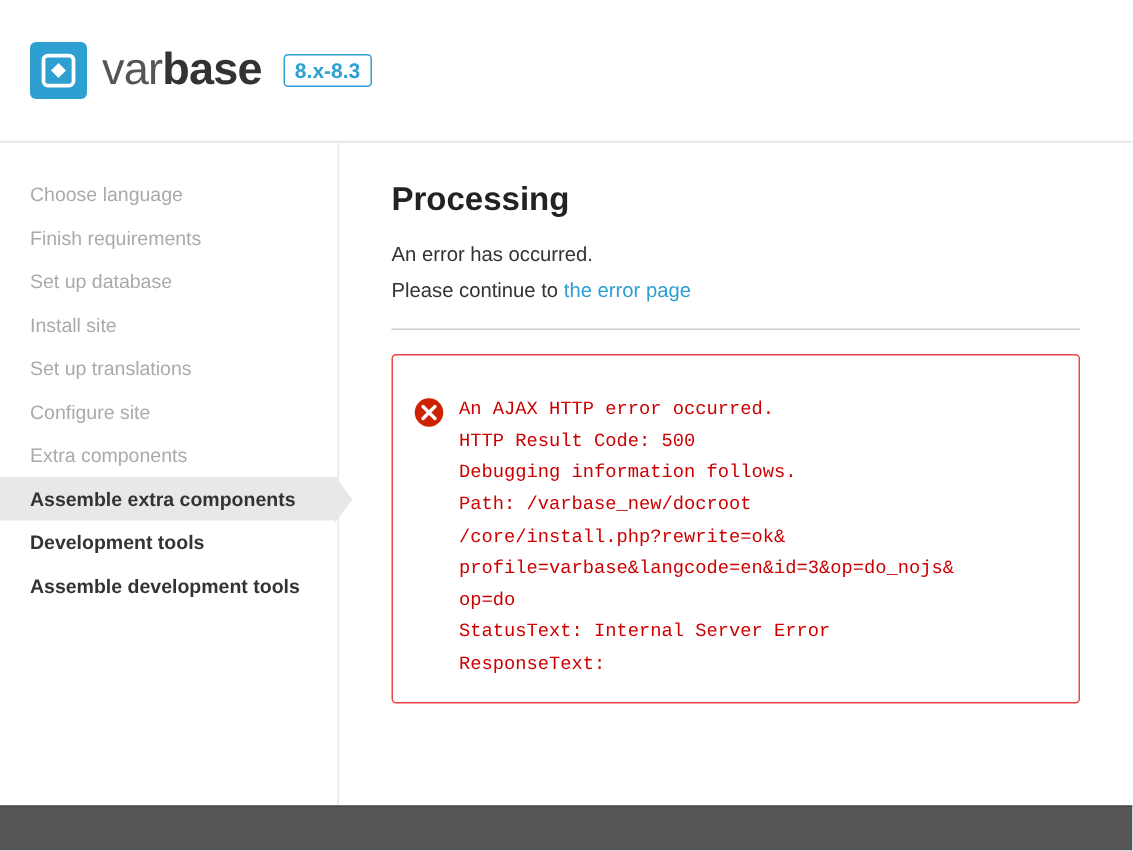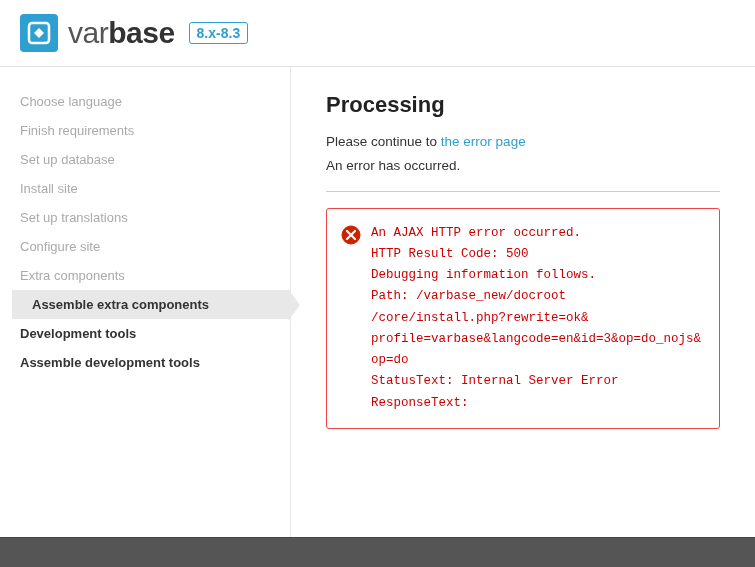--- a/index.html
+++ b/index.html
@@ -11,21 +11,21 @@
       width: 755px;
       min-height: 567px;
       display: flex;
       flex-direction: column;
     }
 
     
     .header {
       display: flex;
       align-items: center;
-      padding: 14px 20px;
+      padding: 28px 20px;
       border-bottom: 1px solid #e0e0e0;
       background: #fff;
     }
     .logo-icon {
       width: 38px;
       height: 38px;
       background: #2e9fd1;
       border-radius: 4px;
       display: flex;
       align-items: center;
@@ -58,38 +58,37 @@
     }
 
     
     .main-layout {
       display: flex;
       flex: 1;
     }
 
     
     .sidebar {
-      width: 291px;
+      width: 226px;
       flex-shrink: 0;
       padding: 20px 0;
       border-right: 1px solid #e8e8e8;
     }
     .sidebar-item {
       padding: 7px 20px 7px 20px;
       font-size: 13px;
       color: #aaa;
       cursor: default;
       white-space: nowrap;
     }
     .sidebar-item.active {
       background: #e8e8e8;
       color: #333;
       font-weight: 600;
       position: relative;
-      margin-left: 12px;
     }
     .sidebar-item.active::after {
       content: '';
       position: absolute;
       right: -10px;
       top: 50%;
       transform: translateY(-50%);
       width: 0;
       height: 0;
       border-top: 16px solid transparent;
@@ -124,21 +123,21 @@
     }
     .error-link {
       color: #2e9fd1;
       text-decoration: none;
     }
 
     .error-box {
       border: 1px solid #e44;
       border-radius: 3px;
       margin-top: 16px;
-      padding: 14px 14px 14px 14px;
+      padding: 26px 14px 14px 14px;
       display: flex;
       align-items: flex-start;
       gap: 10px;
     }
     .error-icon {
       flex-shrink: 0;
       width: 20px;
       height: 20px;
       margin-top: 2px;
     }
@@ -192,24 +191,24 @@
     <div class="sidebar-item">Configure site</div>
     <div class="sidebar-item">Extra components</div>
     <div class="sidebar-item active">Assemble extra components</div>
     <div class="sidebar-item bold">Development tools</div>
     <div class="sidebar-item bold">Assemble development tools</div>
   </nav>
 
   <main class="content">
     <h1 class="content-title">Processing</h1>
 
+    <p class="error-intro">An error has occurred.</p>
     <p class="error-intro">
       <span>Please continue to </span><a class="error-link" href="#">the error page</a>
     </p>
-    <p class="error-intro">An error has occurred.</p>
 
     <hr class="divider">
 
     <div class="error-box">
 
       <svg class="error-icon" viewBox="0 0 20 20" fill="none" xmlns="http://www.w3.org/2000/svg">
         <circle cx="10" cy="10" r="9" fill="#cc2200" stroke="#cc2200"></circle>
         <line x1="6" y1="6" x2="14" y2="14" stroke="white" stroke-width="2.2" stroke-linecap="round"></line>
         <line x1="14" y1="6" x2="6" y2="14" stroke="white" stroke-width="2.2" stroke-linecap="round"></line>
       </svg>

